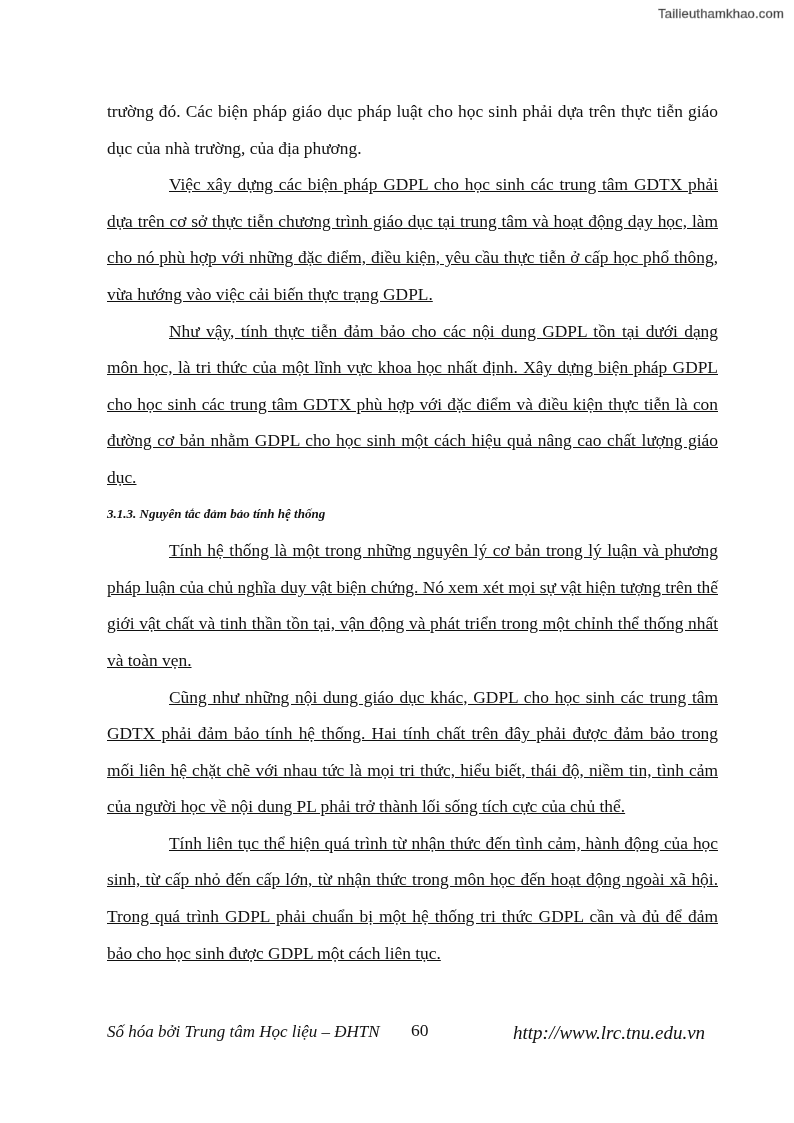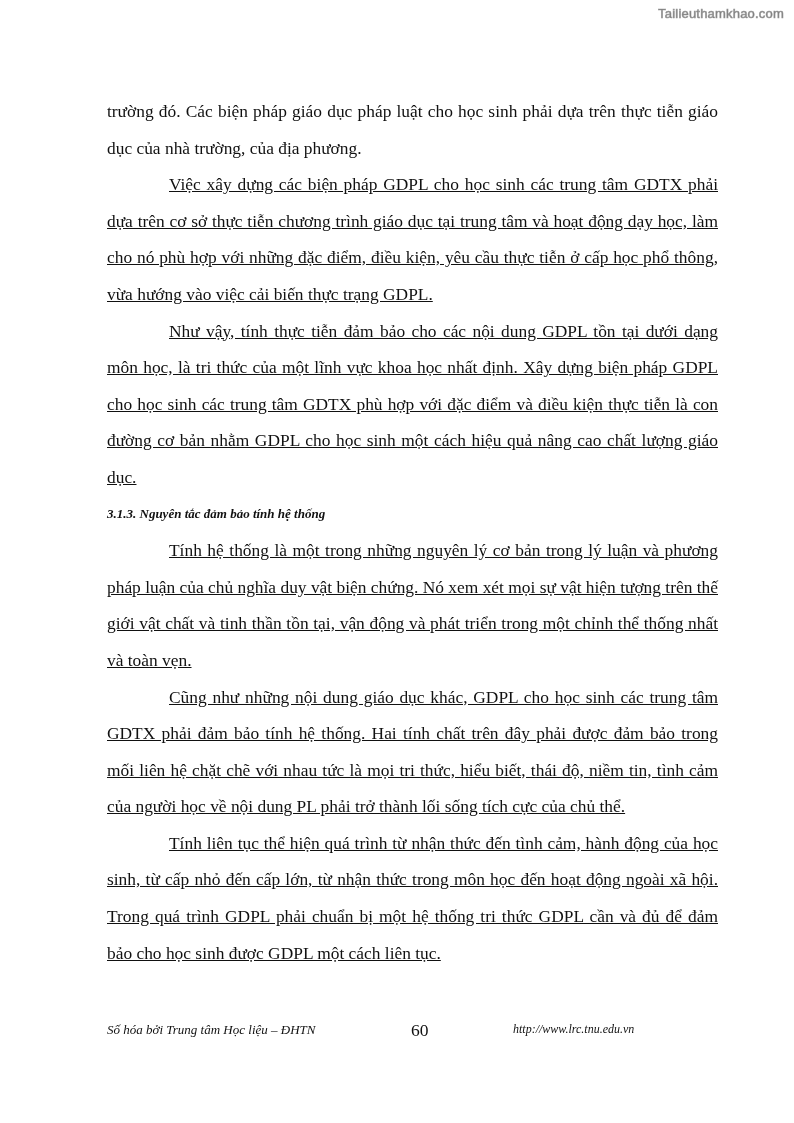--- a/index.html
+++ b/index.html
@@ -1,40 +1,40 @@
 <!DOCTYPE html>
 <html><head>
   <meta charset="utf-8">
   <style>
     html, body { margin: 0; padding: 0; background: #ffffff; }
     body { width: 794px; height: 1123px; position: relative; overflow: hidden; }
     .watermark {
       position: absolute; top: 6px; right: 10px;
       font-family: "Liberation Sans", sans-serif; font-size: 13px;
-      color: #737373; letter-spacing: 0.2px;
+      color: #000000; letter-spacing: 0.2px;
       -webkit-text-stroke: 0.6px #9a9a9a;
     }
     .page {
       position: absolute; left: 107px; top: 93px; width: 611px;
       font-family: "Liberation Serif", serif; font-size: 17.4px;
       color: #111; line-height: 36.6px;
     }
     .page p { margin: 0; text-align: justify; }
     .page p.indent { text-indent: 62px; text-decoration: underline; }
     .page h3 {
       margin: 0; font-size: 13px; font-weight: bold; font-style: italic;
       line-height: 36.6px;
     }
     .footer {
       position: absolute; top: 1020px; left: 107px; width: 611px; height: 24px;
       font-family: "Liberation Serif", serif; color: #111;
     }
-    .footer .left { position: absolute; left: 0; font-style: italic; font-size: 13px; top: 2px; }
+    .footer .left { position: absolute; left: 0; font-style: italic; font-size: 17px; top: 2px; }
     .footer .num { position: absolute; left: 304px; font-size: 17.5px; top: 0; }
-    .footer .right { position: absolute; left: 406px; font-style: italic; font-size: 12px; top: 2px; }
+    .footer .right { position: absolute; left: 406px; font-style: italic; font-size: 19px; top: 2px; }
   </style>
 </head>
 <body>
 
 <div class="watermark">Tailieuthamkhao.com</div>
 
 <div class="page">
   <p>trường đó. Các biện pháp giáo dục pháp luật cho học sinh phải dựa trên thực tiễn giáo dục của nhà trường, của địa phương.</p>
   <p class="indent">Việc xây dựng các biện pháp GDPL cho học sinh các trung tâm GDTX phải dựa trên cơ sở thực tiễn chương trình giáo dục tại trung tâm và hoạt động dạy học, làm cho nó phù hợp với những đặc điểm, điều kiện, yêu cầu thực tiễn ở cấp học phổ thông, vừa hướng vào việc cải biến thực trạng GDPL.</p>
   <p class="indent">Như vậy, tính thực tiễn đảm bảo cho các nội dung GDPL tồn tại dưới dạng môn học, là tri thức của một lĩnh vực khoa học nhất định. Xây dựng biện pháp GDPL cho học sinh các trung tâm GDTX phù hợp với đặc điểm và điều kiện thực tiễn là con đường cơ bản nhằm GDPL cho học sinh một cách hiệu quả nâng cao chất lượng giáo dục.</p>

